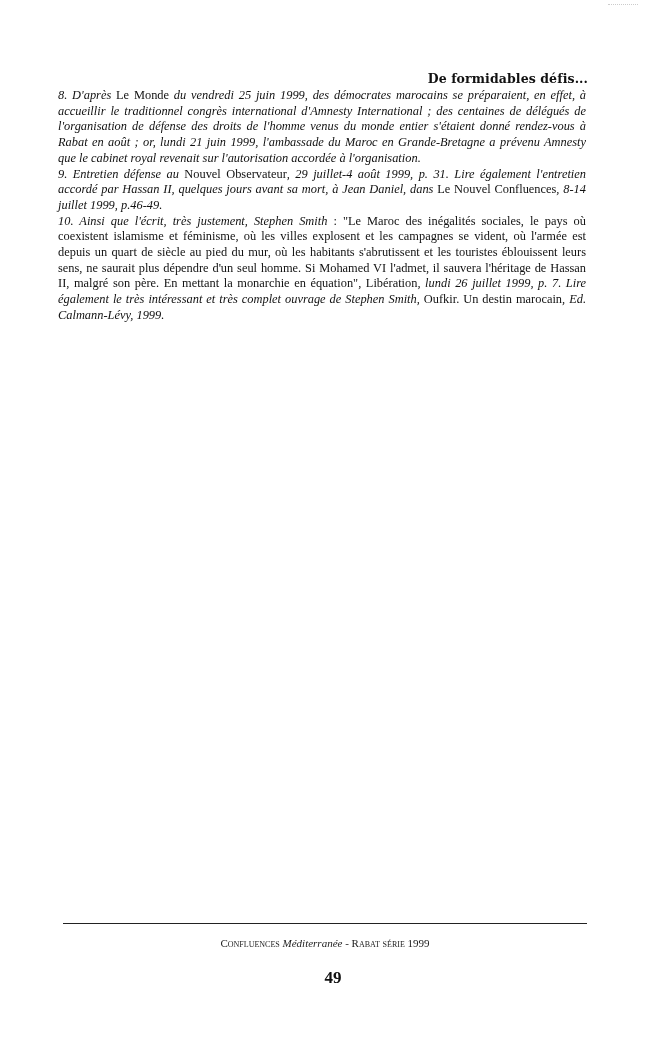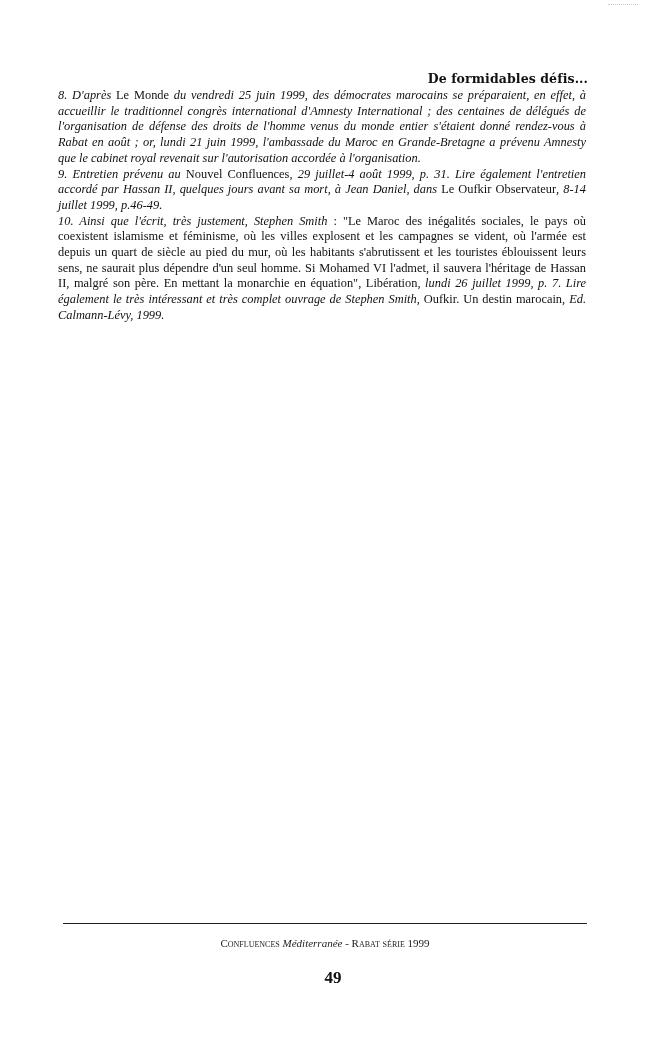--- a/index.html
+++ b/index.html
@@ -28,21 +28,21 @@
 
 <div class="speck"></div>
 
 <div class="running-head">De formidables défis...</div>
 
 <div class="notes">
   <p>
     <span class="it">8.</span><span class="it"> D'après </span><span class="rm">Le Monde</span><span class="it"> du vendredi 25 juin 1999, des démocrates marocains se préparaient, en effet, à accueillir le traditionnel congrès international d'Amnesty International ; des centaines de délégués de l'organisation de défense des droits de l'homme venus du monde entier s'étaient donné rendez-vous à Rabat en août ; or, lundi 21 juin 1999, l'ambassade du Maroc en Grande-Bretagne a prévenu Amnesty que le cabinet royal revenait sur l'autorisation accordée à l'organisation.</span>
   </p>
   <p>
-    <span class="it">9.</span><span class="it"> Entretien prévenu au </span><span class="rm">Nouvel Confluences</span><span class="it">, 29 juillet-4 août 1999, p. 31. Lire également l'entretien accordé par Hassan II, quelques jours avant sa mort, à Jean Daniel, dans </span><span class="rm">Le Oufkir Observateur</span><span class="it">, 8-14 juillet 1999, p.46-49.</span>
+    <span class="it">9.</span><span class="it"> Entretien défense au </span><span class="rm">Nouvel Observateur</span><span class="it">, 29 juillet-4 août 1999, p. 31. Lire également l'entretien accordé par Hassan II, quelques jours avant sa mort, à Jean Daniel, dans </span><span class="rm">Le Nouvel Confluences</span><span class="it">, 8-14 juillet 1999, p.46-49.</span>
   </p>
   <p>
     <span class="it">10.</span><span class="it"> Ainsi que l'écrit, très justement, Stephen Smith</span><span class="rm"> : "Le Maroc des inégalités sociales, le pays où coexistent islamisme et féminisme, où les villes explosent et les campagnes se vident, où l'armée est depuis un quart de siècle au pied du mur, où les habitants s'abrutissent et les touristes éblouissent leurs sens, ne saurait plus dépendre d'un seul homme. Si Mohamed VI l'admet, il sauvera l'héritage de Hassan II, malgré son père. En mettant la monarchie en équation", Libération</span><span class="it">, lundi 26 juillet 1999, p. 7. Lire également le très intéressant et très complet ouvrage de Stephen Smith,</span><span class="rm"> Oufkir. Un destin marocain</span><span class="it">, Ed. Calmann-Lévy, 1999.</span>
   </p>
 </div>
 
 <div class="rule"></div>
 
 <div class="footer-line">
   <span class="sc">Confluences</span>

